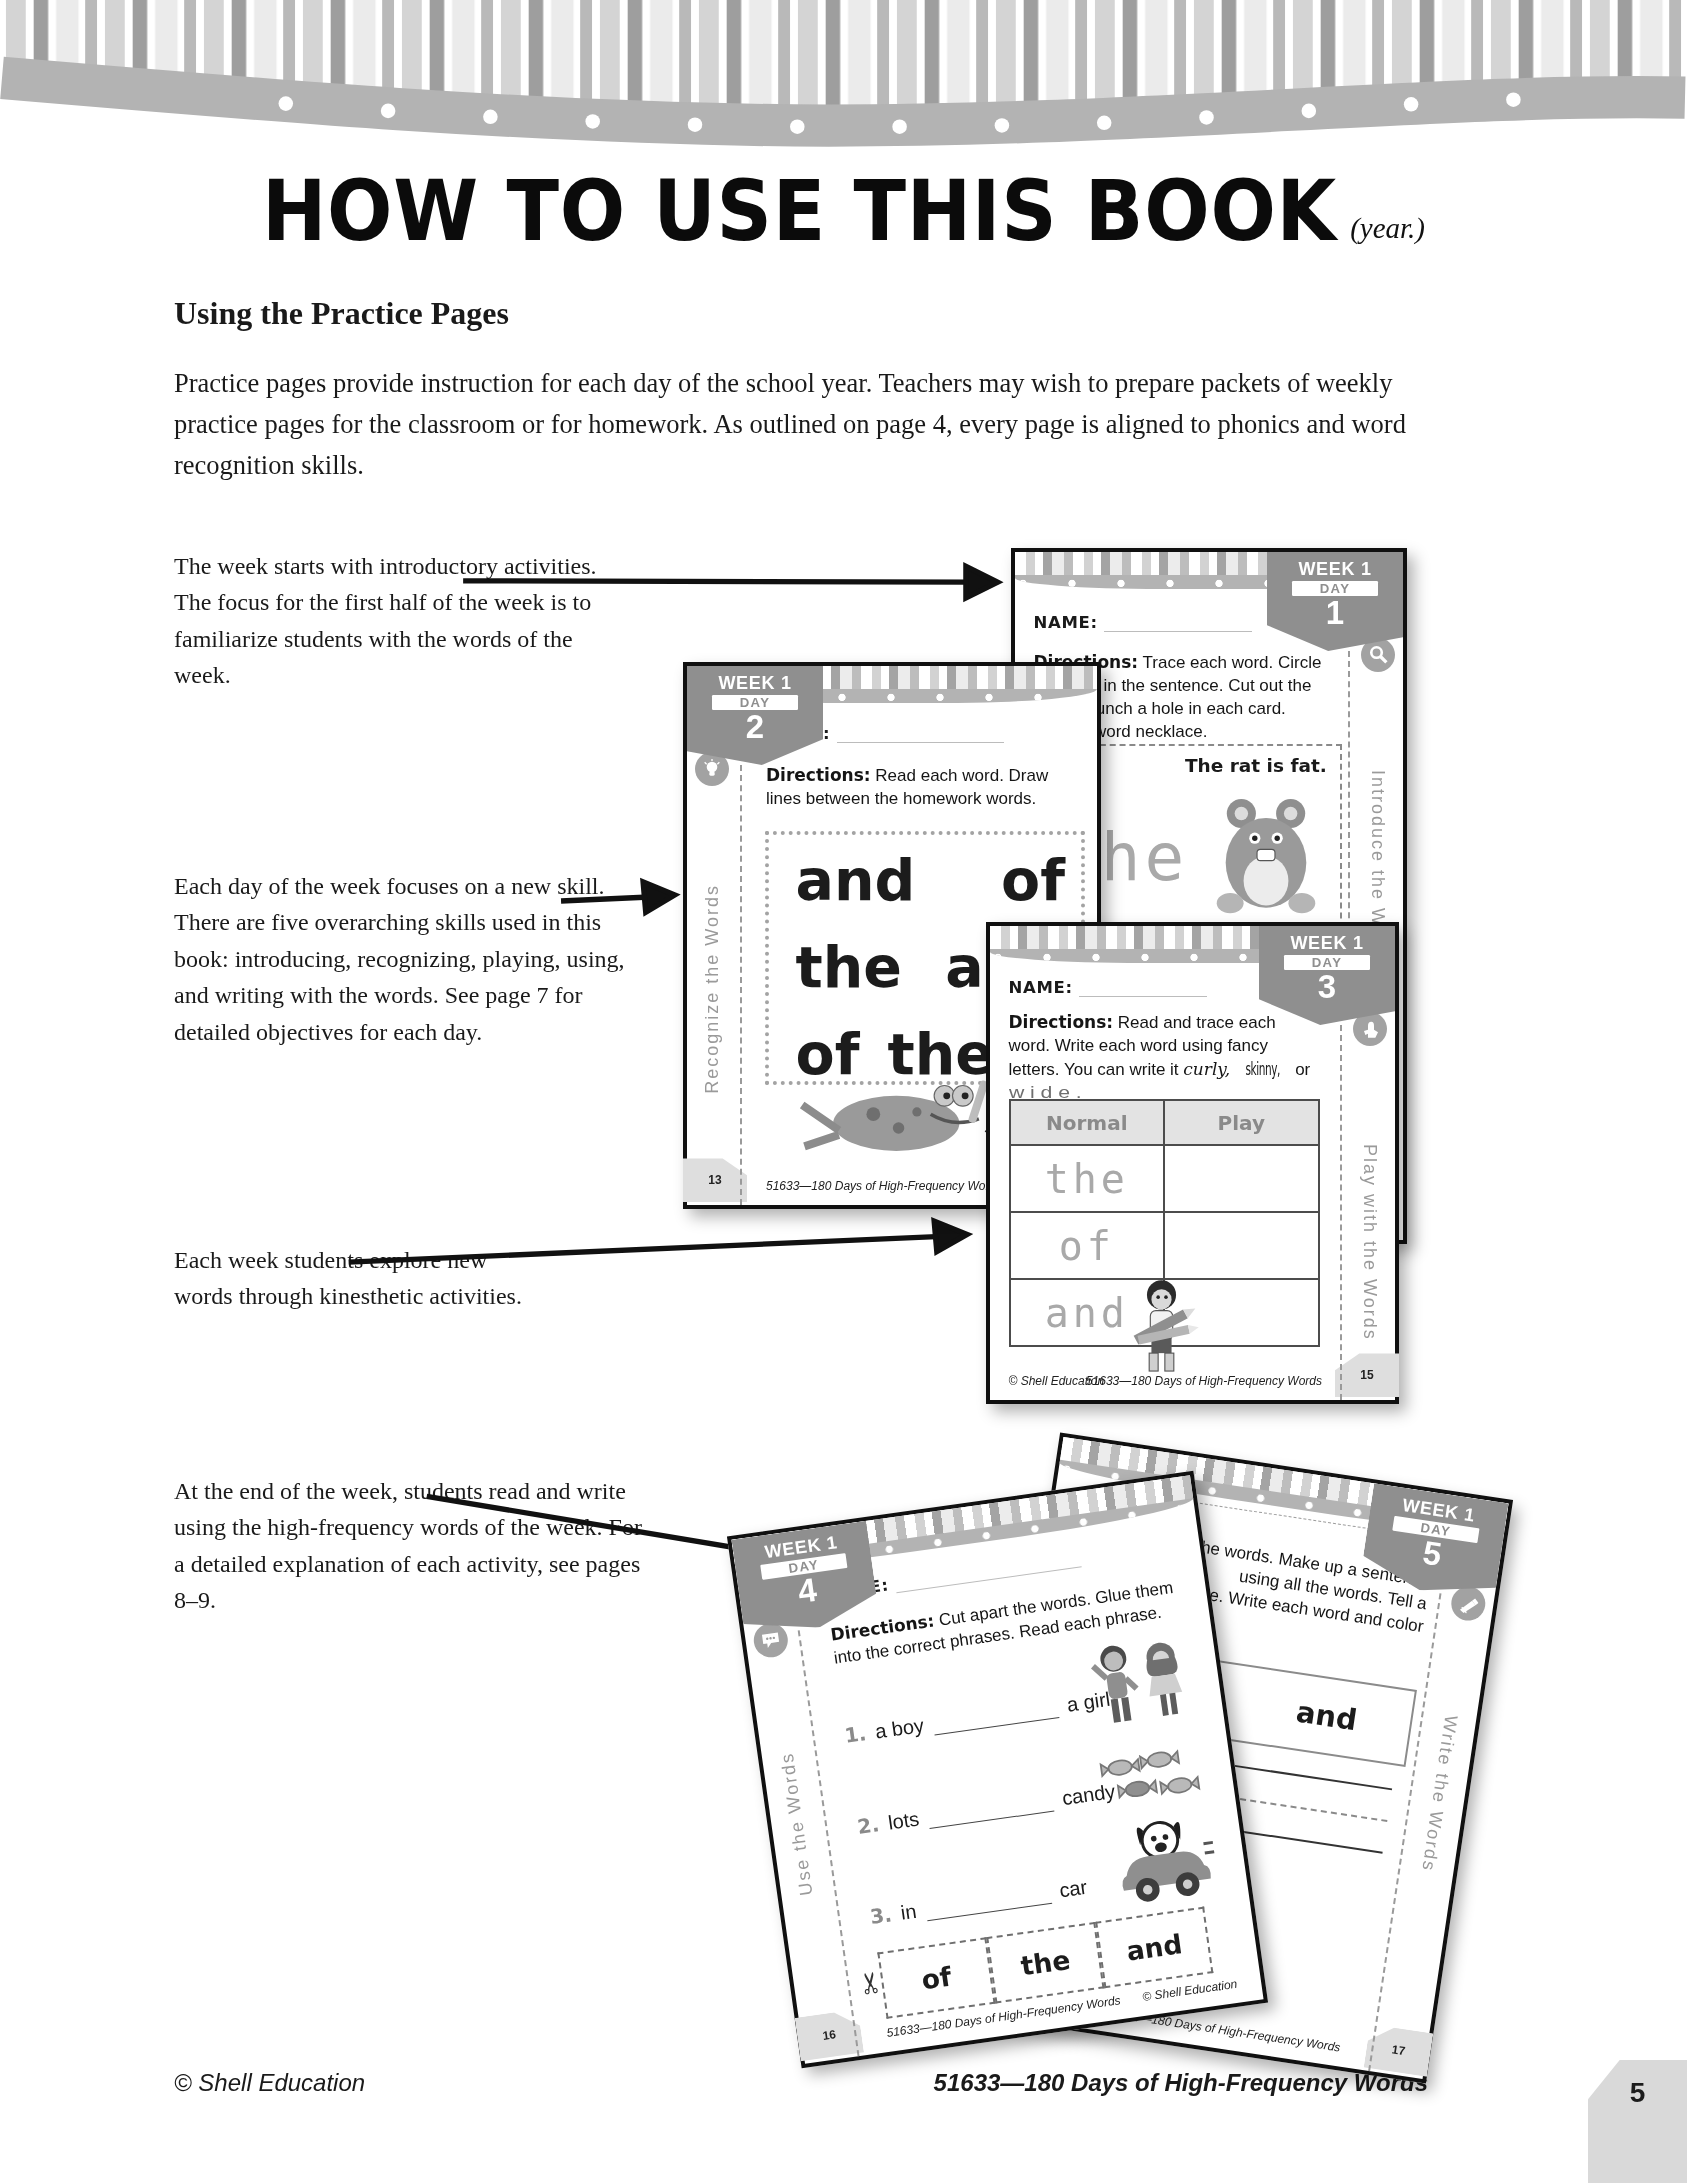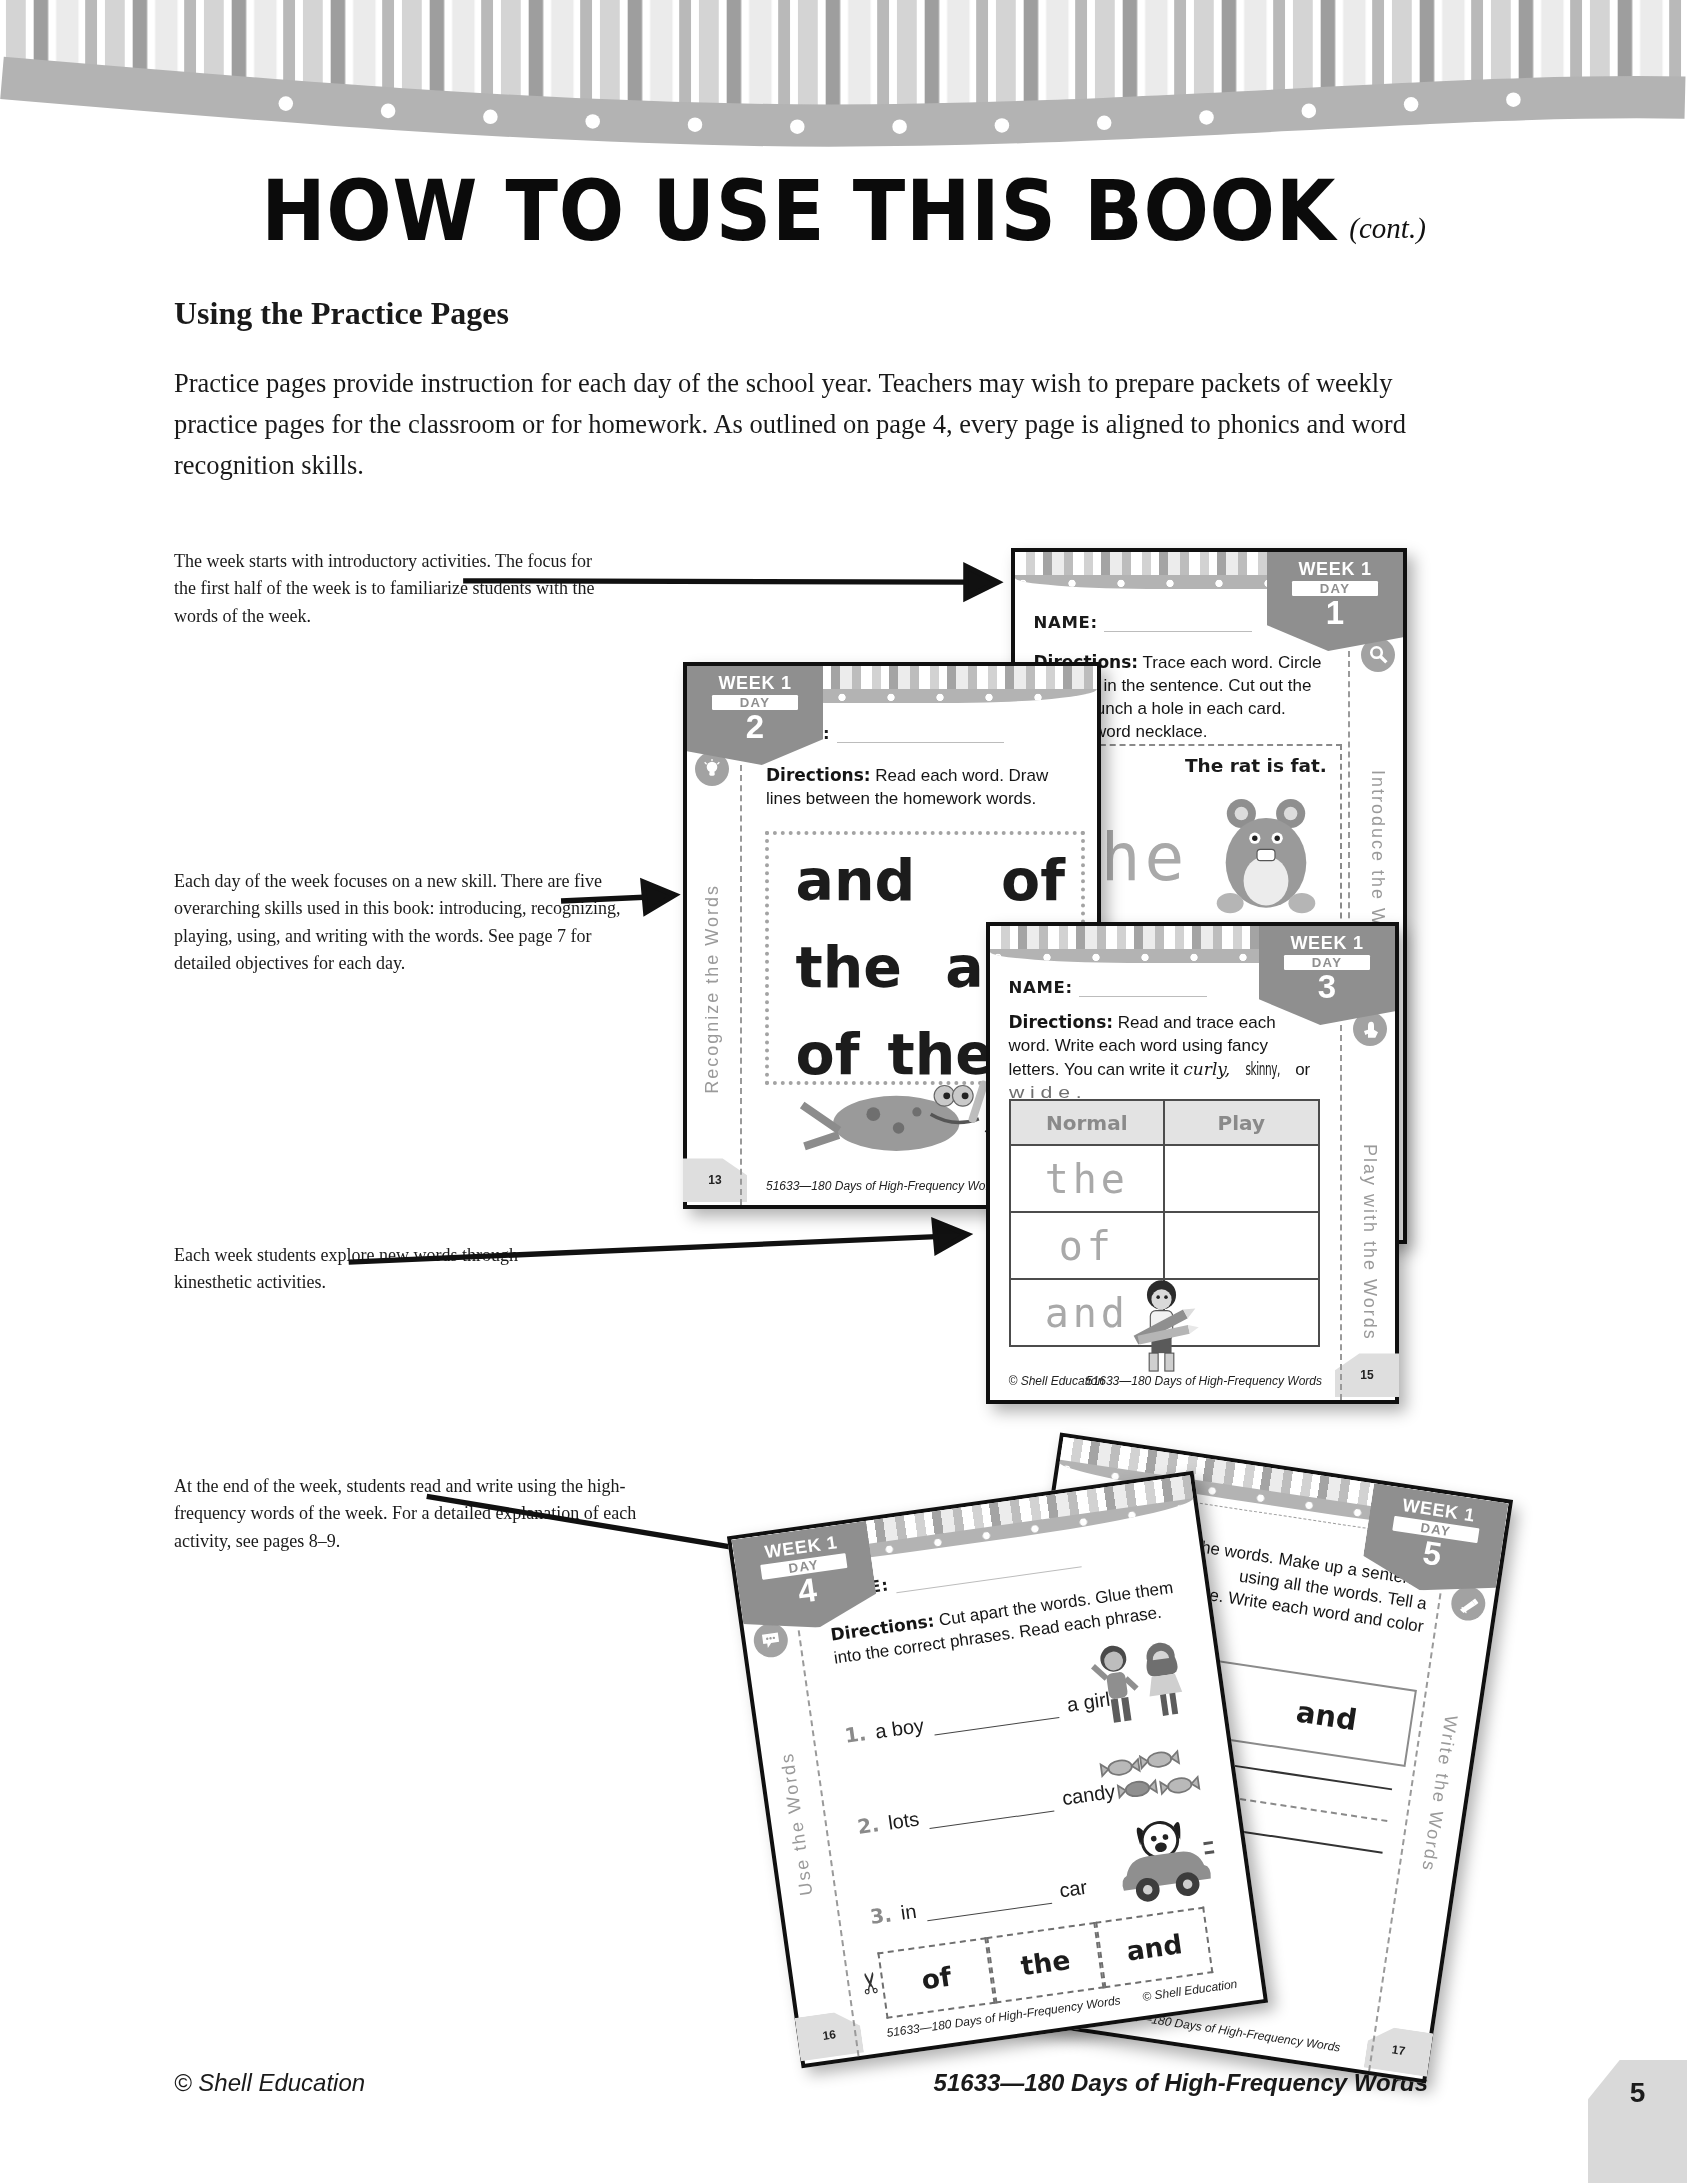--- a/index.html
+++ b/index.html
@@ -9,21 +9,21 @@
   
   .banner-svg{position:absolute;top:0;left:0;z-index:1;}
 
   
   .title-row{position:absolute;top:167px;left:0;right:0;text-align:center;z-index:2;white-space:nowrap;}
   .main-title{font-family:"DejaVu Sans", sans-serif;font-weight:900;font-size:77px;letter-spacing:0.7px;
               transform:scaleY(1.08);display:inline-block;color:#0b0b0b;}
   .title-suffix{font-family:"Liberation Serif", serif;font-style:italic;font-size:29px;margin-left:13.2px;color:#111;}
   .section-heading{position:absolute;left:174px;top:295px;font-size:32px;font-weight:bold;z-index:2;}
   .intro{position:absolute;left:174px;top:363px;width:1267px;font-size:26.5px;line-height:1.55;z-index:2;}
-  .annotation{position:absolute;font-size:18px;line-height:1.52;z-index:2;}
+  .annotation{position:absolute;font-size:24px;line-height:1.52;z-index:2;}
   #ann-1{left:174px;top:548px;width:437px;}
   #ann-2{left:174px;top:868px;width:463px;}
   #ann-3{left:174px;top:1242px;width:370px;}
   #ann-4{left:174px;top:1473px;width:473px;}
 
   .arrows{position:absolute;inset:0;z-index:4;pointer-events:none;}
 
   
   .sheet{position:absolute;background:#fff;border:4px solid #101010;
          box-shadow:6.6px 8px 14.6px rgba(0,0,0,.30);font-family:"Liberation Sans", sans-serif;}
@@ -147,21 +147,21 @@
         <circle cx="1515" cy="190" r="11"></circle>
         <circle cx="1670" cy="186" r="11"></circle>
       <circle cx="1825" cy="178" r="11"></circle>
         <circle cx="1980" cy="168" r="11"></circle>
         <circle cx="2135" cy="158" r="11"></circle>
       <circle cx="2290" cy="151" r="11"></circle>
     </g>
   </svg>
 
   <div class="title-row">
-    <span class="main-title">HOW TO USE THIS BOOK</span><span class="title-suffix">(cont.)</span>
+    <span class="main-title">HOW TO USE THIS BOOK</span><span class="title-suffix">(year.)</span>
   </div>
   <div class="section-heading">Using the Practice Pages</div>
   <div class="intro">Practice pages provide instruction for each day of the school year. Teachers may wish to prepare packets of weekly practice pages for the classroom or for homework. As outlined on page 4, every page is aligned to phonics and word recognition skills.</div>
 
   <div id="ann-1" class="annotation">The week starts with introductory activities. The focus for the first half of the week is to familiarize students with the words of the week.</div>
   <div id="ann-2" class="annotation">Each day of the week focuses on a new skill. There are five overarching skills used in this book: introducing, recognizing, playing, using, and writing with the words. See page 7 for detailed objectives for each day.</div>
   <div id="ann-3" class="annotation">Each week students explore new words through kinesthetic activities.</div>
   <div id="ann-4" class="annotation">At the end of the week, students read and write using the high-frequency words of the week. For a detailed explanation of each activity, see pages 8–9.</div>
 
   <svg class="arrows" width="1687" height="2183" viewBox="0 0 2550 3300">

